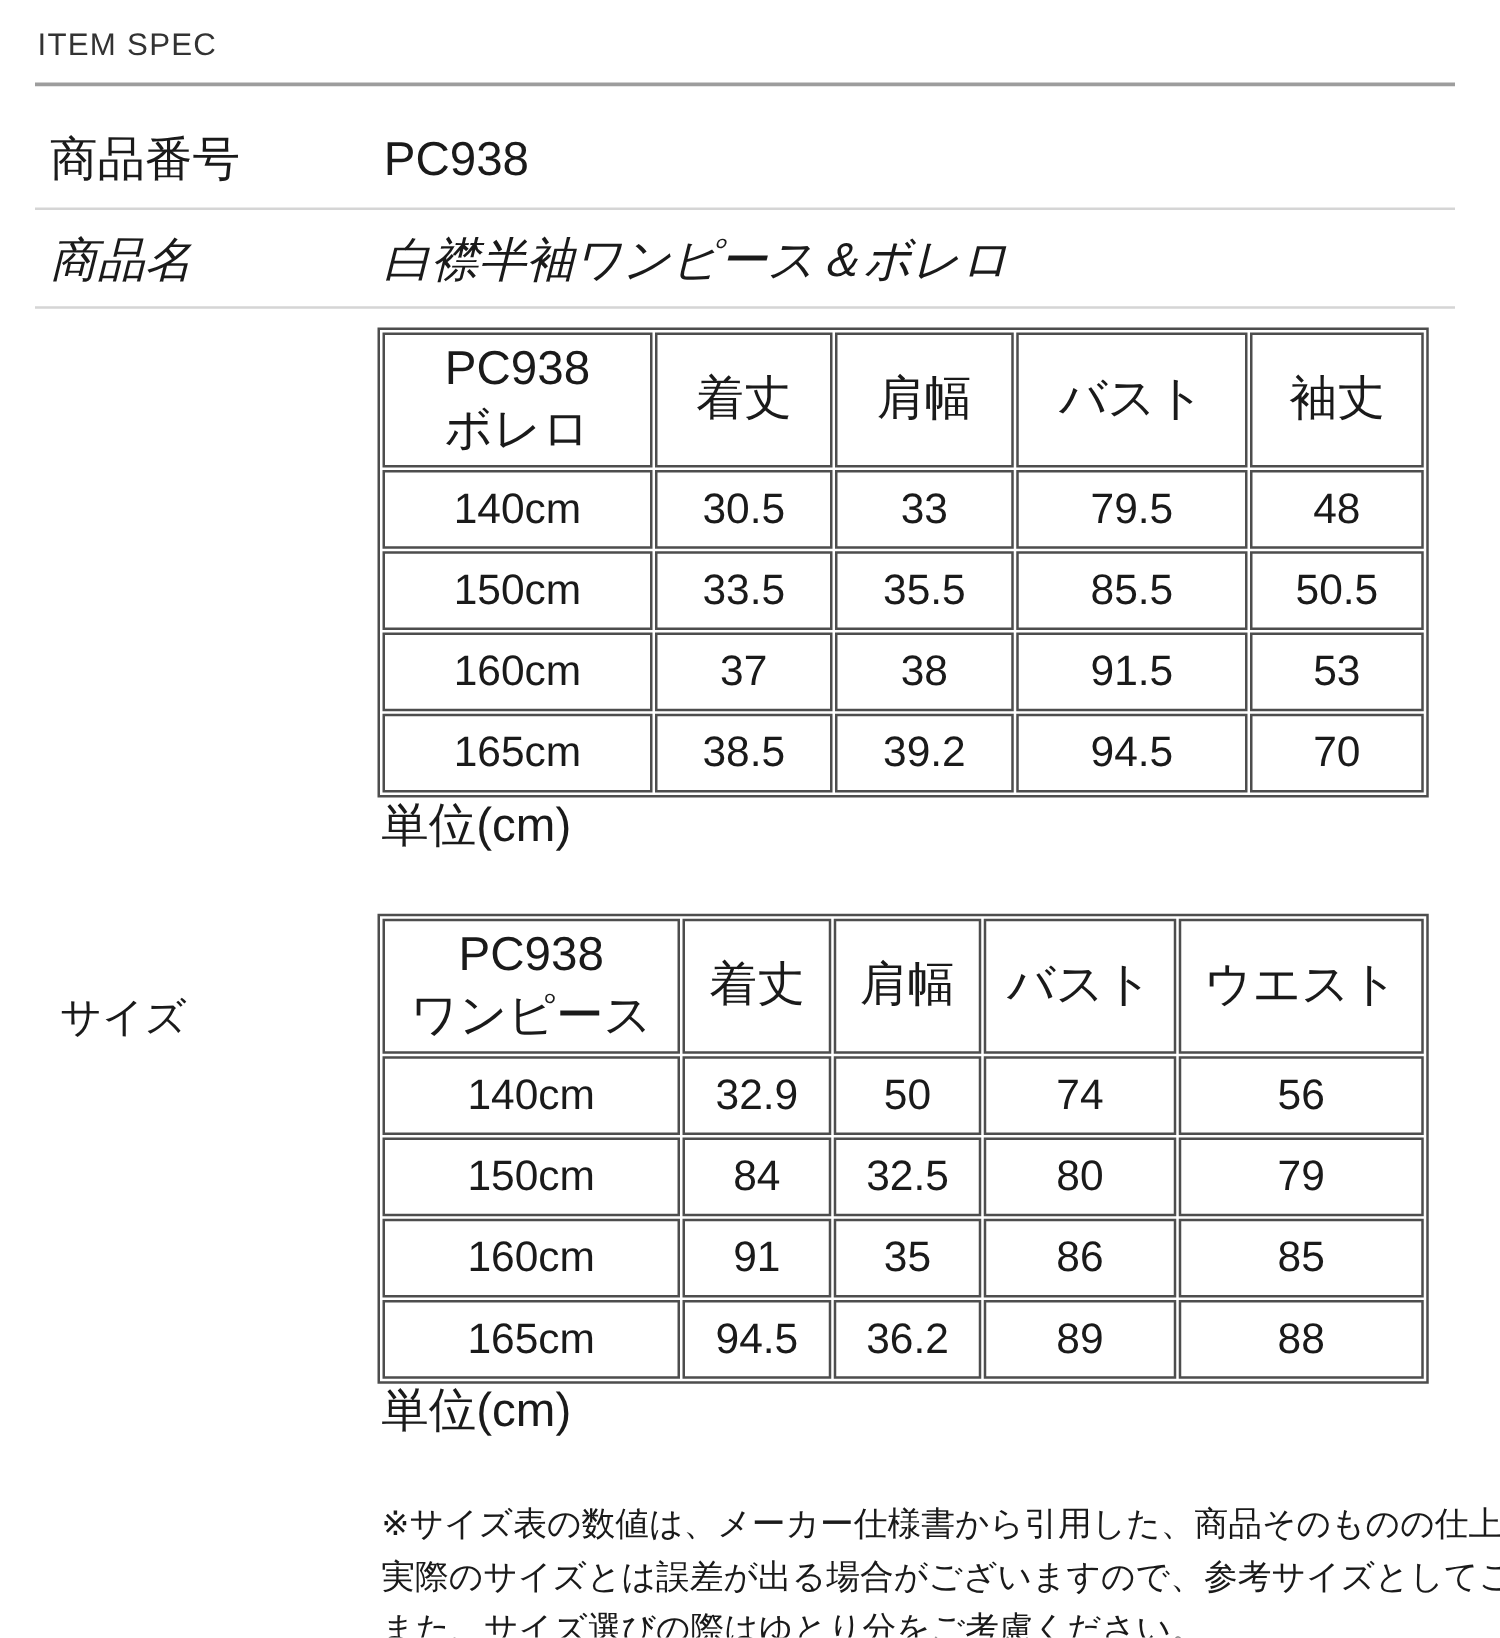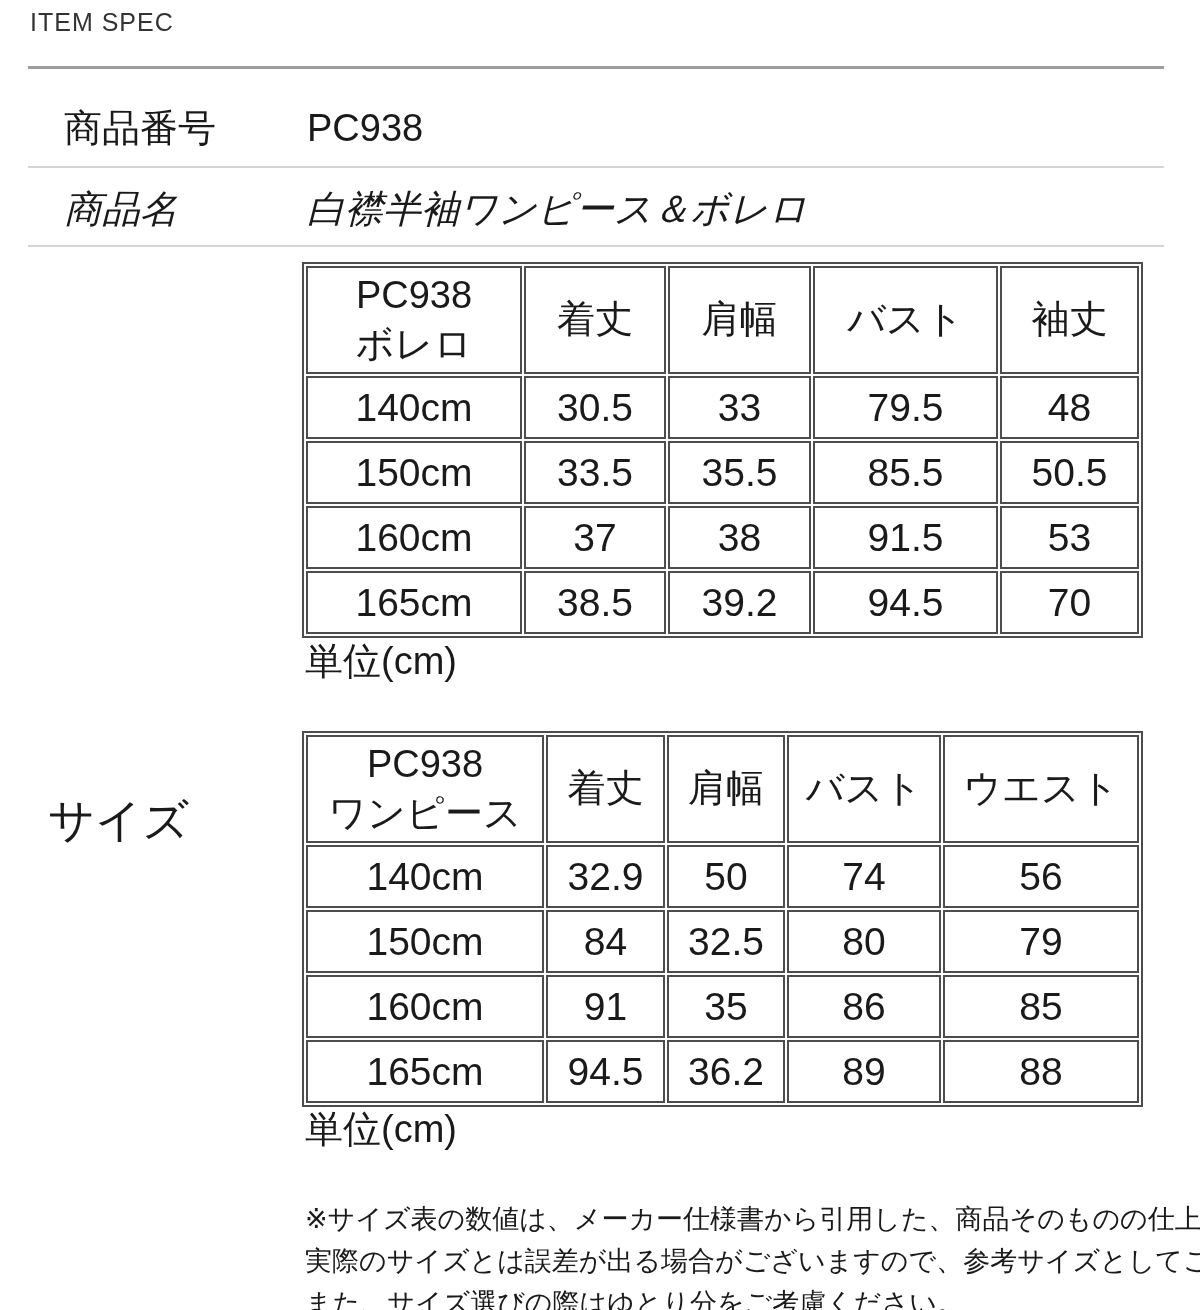--- a/index.html
+++ b/index.html
@@ -2,44 +2,44 @@
 <html lang="ja"><head>
 <meta charset="utf-8">
 <style>
   html,body{margin:0;padding:0;}
   body{
     width:1200px;height:1310px;position:relative;overflow:hidden;
     background:#ffffff;color:#1a1a1a;
     font-family:"Liberation Sans","DejaVu Sans",sans-serif;
   }
   .abs{position:absolute;}
-  .section-title{left:30px;top:8px;font-size:25px;color:#333333;letter-spacing:1px;}
+  .section-title{left:30px;top:22px;font-size:25px;color:#333333;letter-spacing:1px;}
   .rule{left:28px;width:1136px;}
   .rule-top{top:66px;height:3px;background:#9d9d9d;}
   .rule-thin{height:2px;background:#d5d5d5;}
   .rule-1{top:166px;}
   .rule-2{top:245px;}
-  .spec-label{left:40px;font-size:38px;line-height:1;margin-left:24px;}
+  .spec-label{left:40px;font-size:38px;line-height:1;}
   .spec-value{left:307px;font-size:38px;line-height:1;}
   .row1{top:109px;}
   .row2{top:190px;font-style:italic;}
-  .size-section-label{left:48px;top:797px;font-size:46px;line-height:1;}
+  .size-section-label{left:48px;top:797px;font-size:33px;line-height:1;}
   .size-table{
     position:absolute;left:302px;width:841px;
     table-layout:fixed;border-collapse:separate;border-spacing:2px;
     border:2px solid #4d4d4d;background:#ffffff;
   }
   .t1{top:262px;}
   .t2{top:731px;}
   .size-table th,.size-table td{
     box-sizing:border-box;border:2px solid #4d4d4d;background:#ffffff;
     text-align:center;vertical-align:middle;font-weight:normal;padding:0;
   }
   .size-table thead th{height:108px;font-size:38px;line-height:1.3;}
-  .size-table tbody th,.size-table tbody td{height:63px;font-size:39px;}
+  .size-table tbody th,.size-table tbody td{height:63px;font-size:34px;}
   .unit{left:305px;font-size:38px;line-height:1;}
   .unit-1{top:642px;}
   .unit-2{top:1110px;}
   .note{left:305px;top:1198px;font-size:27px;line-height:42px;white-space:nowrap;}
 </style>
 </head>
 <body>
 
 <div class="abs section-title">ITEM SPEC</div>
 <div class="abs rule rule-top"></div>

